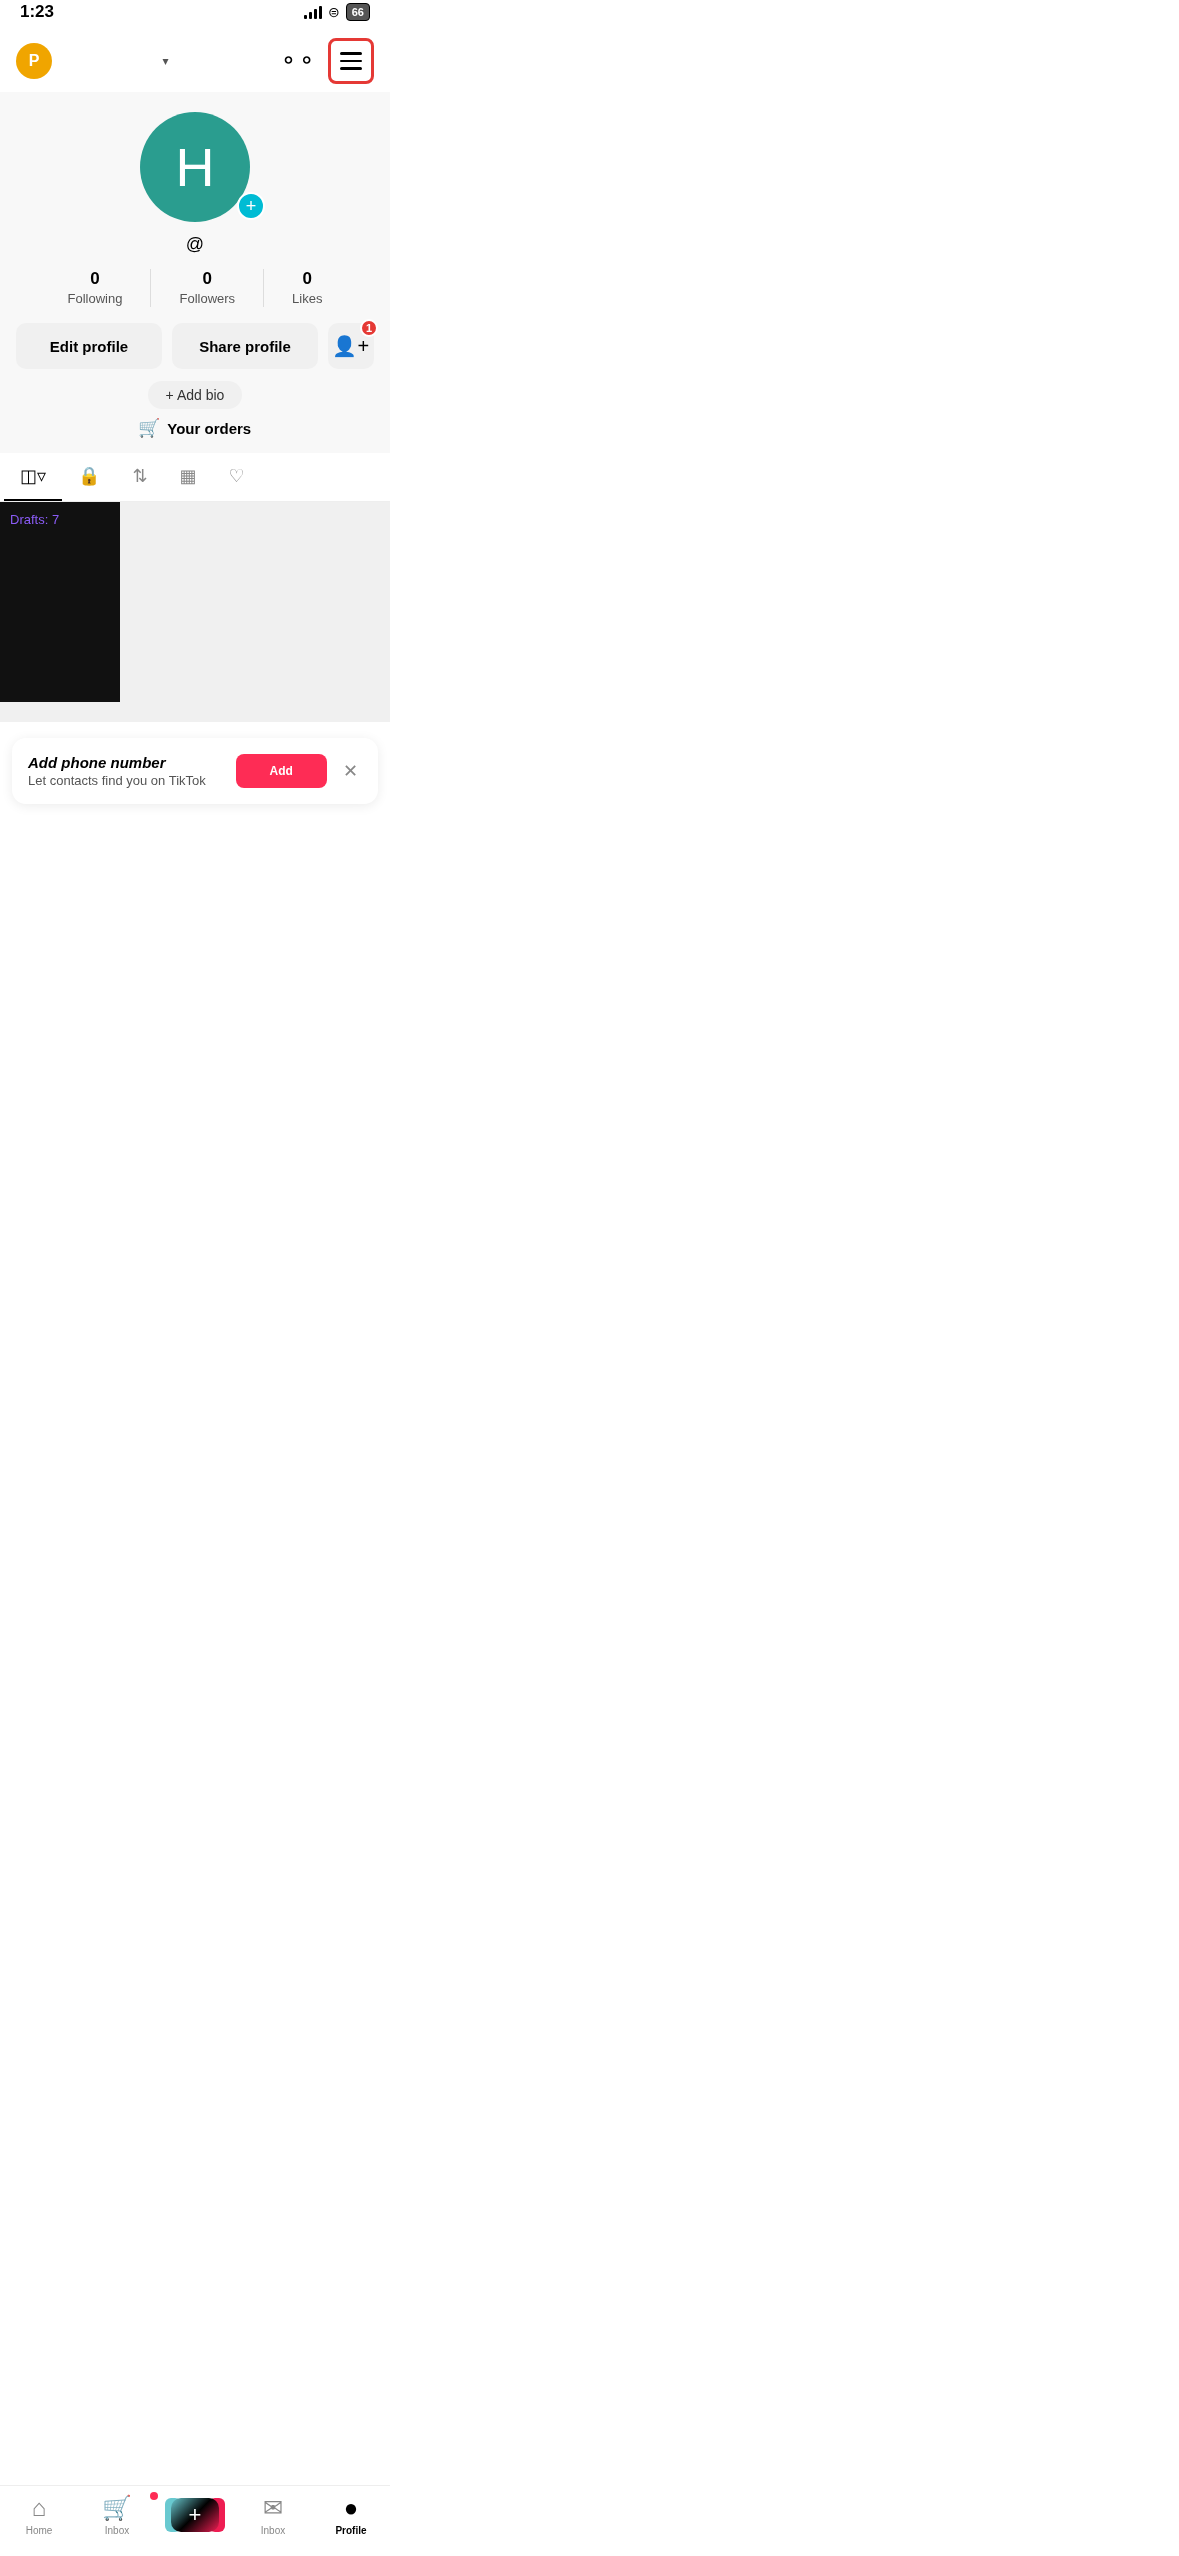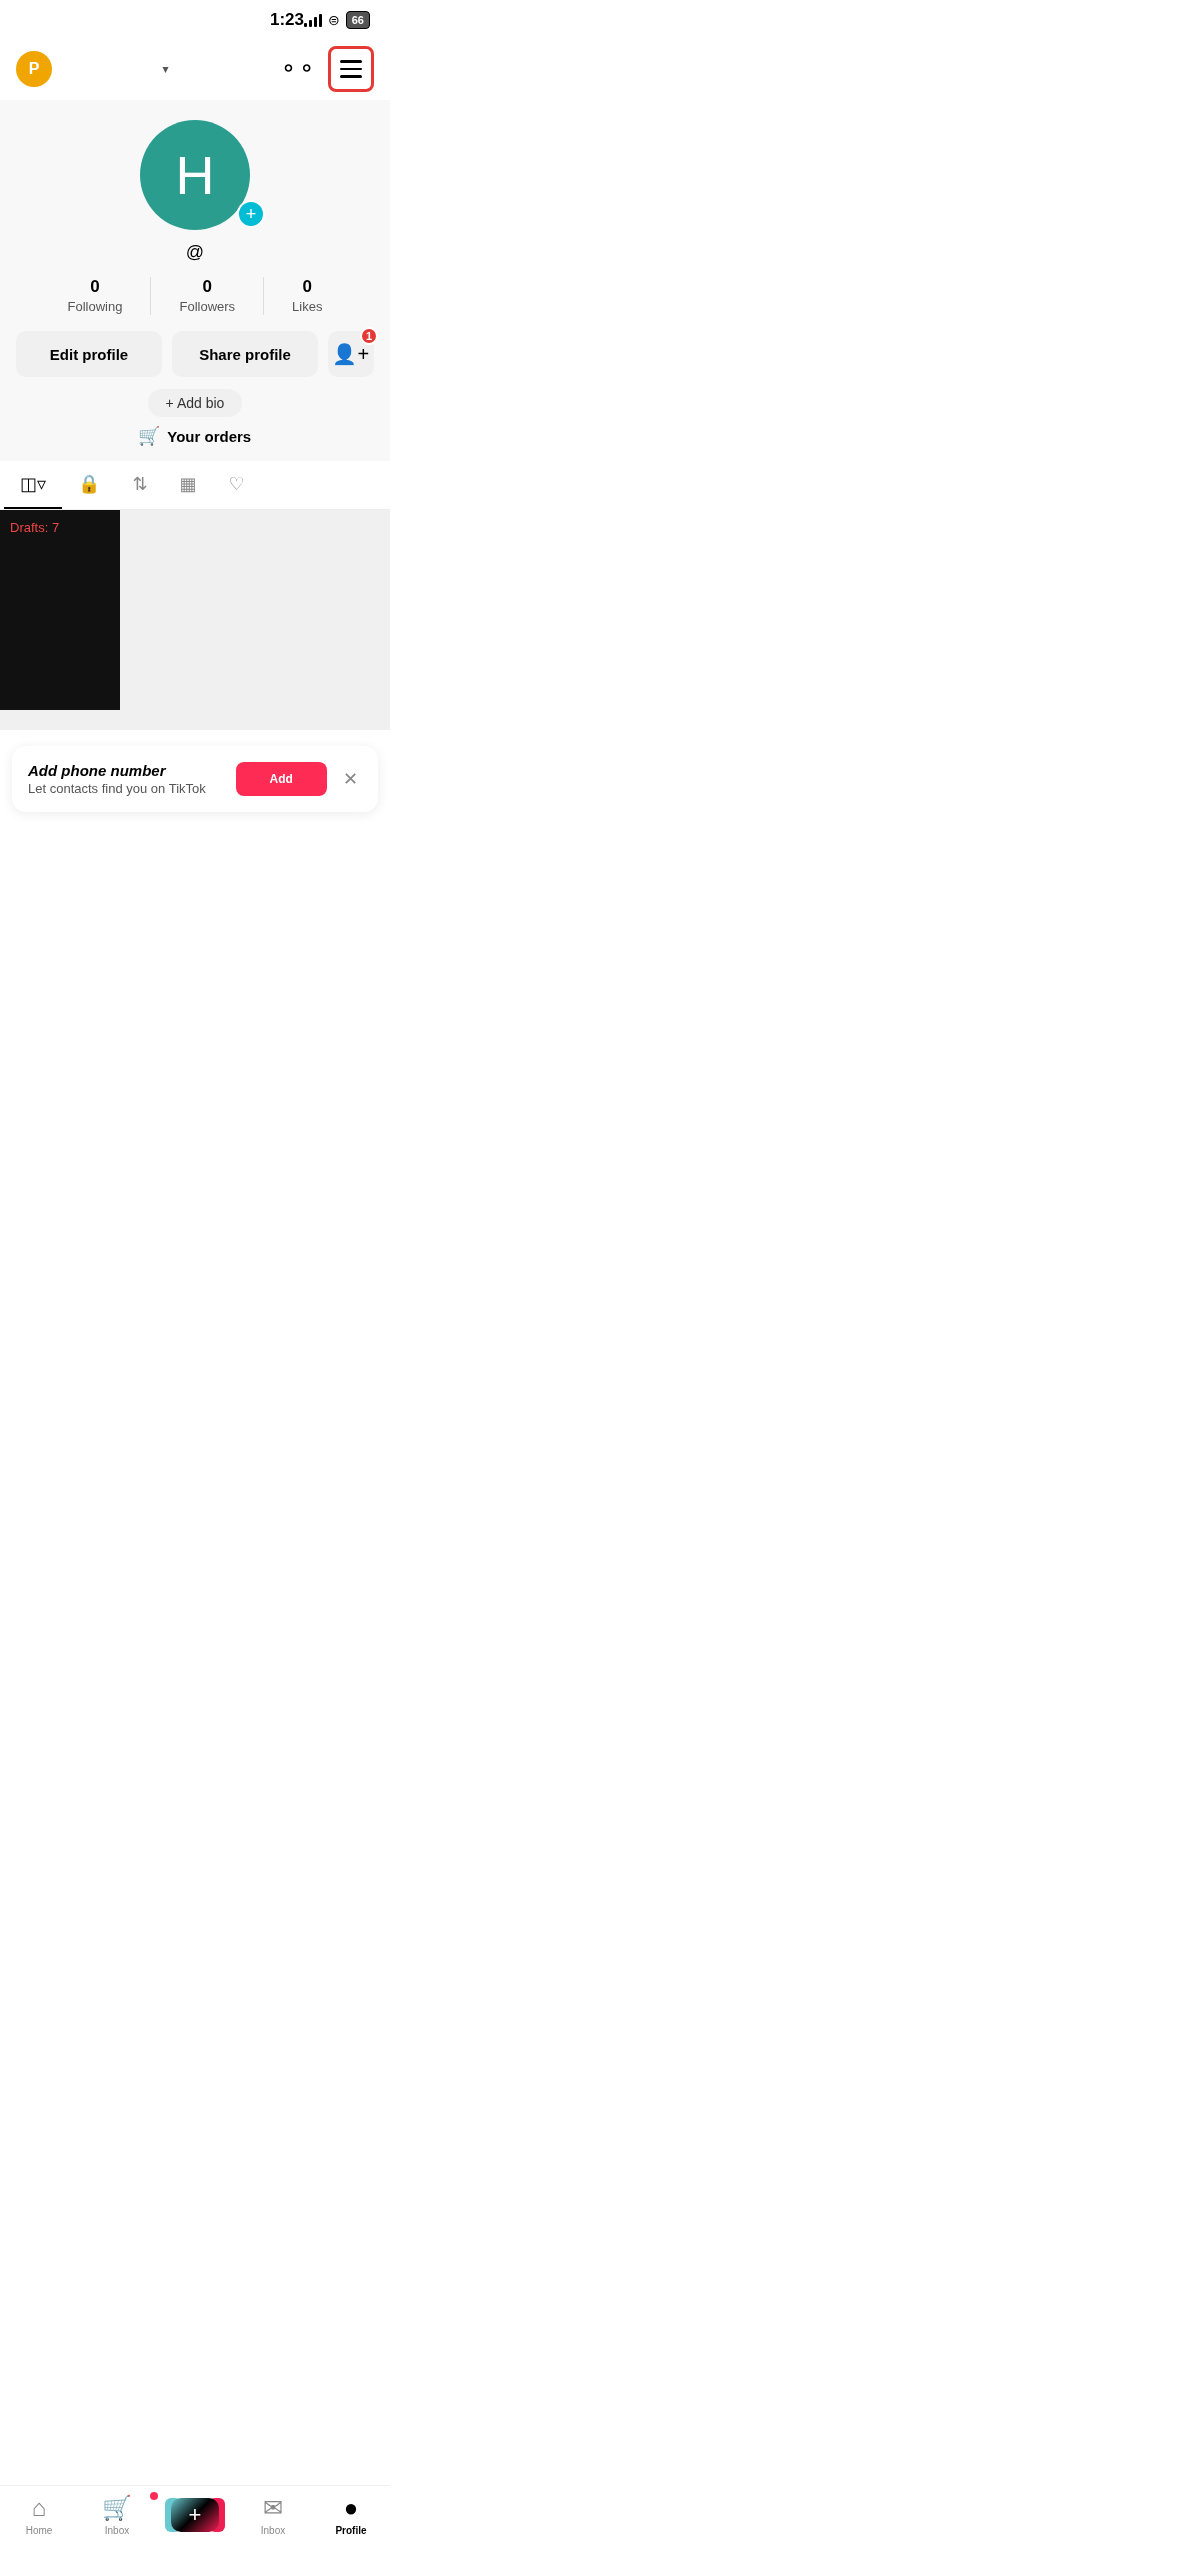--- a/index.html
+++ b/index.html
@@ -9,23 +9,23 @@
       min-height: 852px;
       background: #fff;
       font-family: -apple-system, BlinkMacSystemFont, 'Segoe UI', sans-serif;
       overflow-x: hidden;
       position: relative;
     }
 
     
     .status-bar {
       display: flex;
-      justify-content: flex-end;
-      align-items: center;
-      padding: 10px 20px 8px 20px;
+      justify-content: space-between;
+      align-items: center;
+      padding: 2px 20px 8px 20px;
       background: #fff;
     }
     .status-time {
       font-size: 17px;
       font-weight: 600;
       color: #000;
     }
     .status-icons {
       display: flex;
       align-items: center;
@@ -316,21 +316,21 @@
       height: 200px;
       background: #111;
       position: relative;
       display: inline-block;
       vertical-align: top;
     }
     .drafts-label {
       position: absolute;
       top: 10px;
       left: 10px;
-      color: #ef4444;
+      color: #8b5cf6;
       font-size: 13px;
       font-weight: 500;
     }
 
     
     .phone-banner {
       background: #fff;
       border-radius: 14px;
       margin: 16px 12px;
       padding: 16px;

